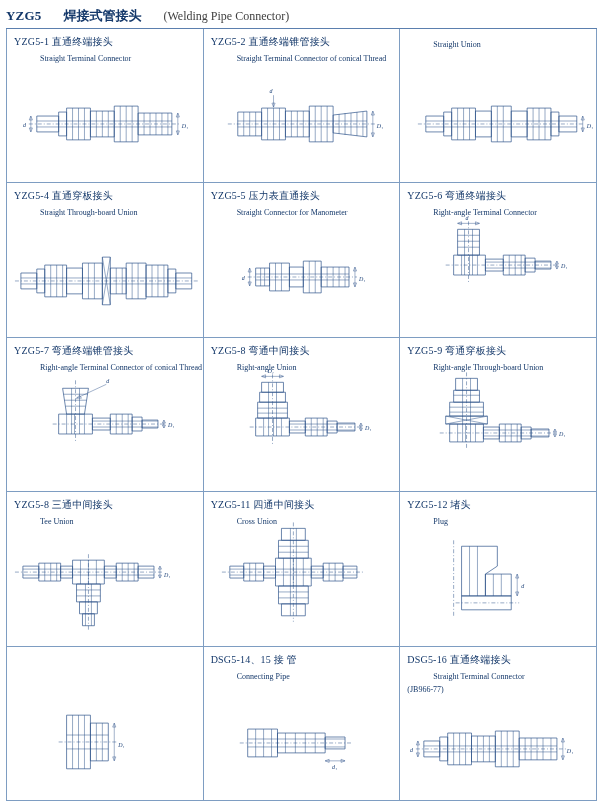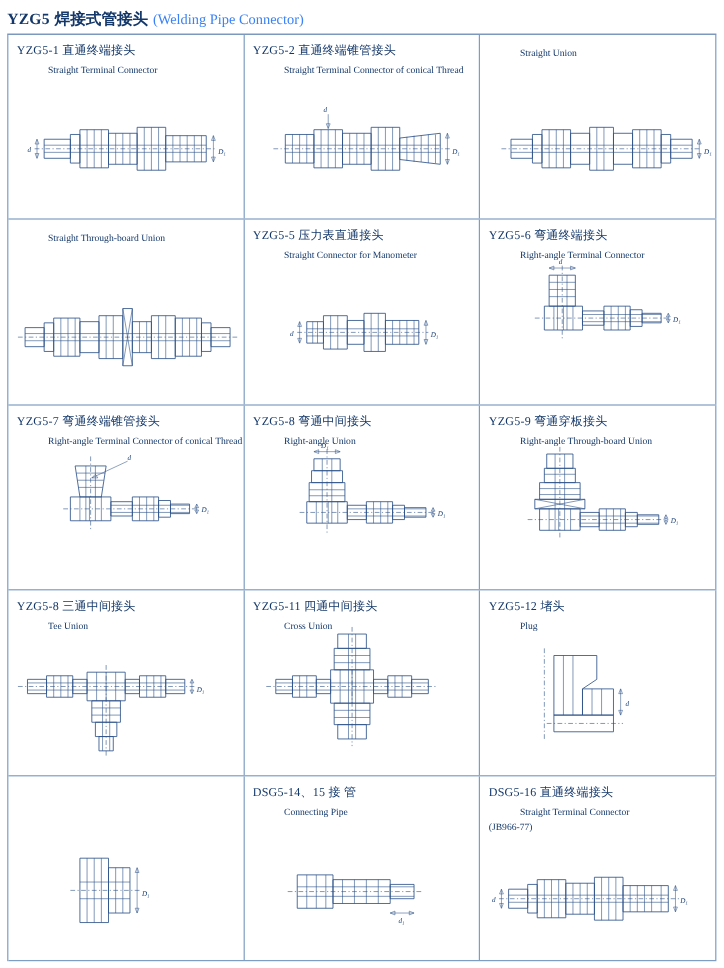--- a/index.html
+++ b/index.html
@@ -22,37 +22,37 @@
   }
   
   .header {
     position: absolute;
     left: 6px;
     top: 7px;
     width: 591px;
     height: 20px;
     display: flex;
     align-items: baseline;
-    gap: 4px;
+    gap: 22px;
     white-space: nowrap;
   }
   .header .code {
     font-size: 13px;
     font-weight: bold;
     letter-spacing: 0.2px;
     color: #14386a;
   }
   .header .cn {
     font-size: 13px;
     font-weight: bold;
     color: #14386a;
   }
   .header .en {
     font-size: 12px;
-    color: #3b82f6;
+    color: #404040;
     text-align: center;
   }
   .header-rule {
     position: absolute;
     left: 6px;
     top: 28px;
     width: 591px;
     height: 1px;
     background: #5b7fae;
   }
@@ -235,20 +235,21 @@
             <text class="it" x="188" y="69">D₁</text>
           </svg>
         </div>
       </div>
     </div>
 
     <div class="row">
 
       <div class="cell">
         <div class="cap">
+          <div class="t1"><span>YZG5-4</span> <span>直通穿板接头</span></div>
           <div class="t2">Straight Through-board Union</div>
         </div>
         <div class="art">
           <svg viewBox="0 0 197 124" preserveAspectRatio="xMidYMid meet">
             <path class="ln" d="M14 60 L30 60 L30 76 L14 76 Z"></path>
             <path class="ln" d="M30 56 L38 56 L38 80 L30 80 Z"></path>
             <path class="ln" d="M38 52 L60 52 L60 84 L38 84 Z"></path>
             <path class="lnt" d="M44 52 L44 84 M50 52 L50 84 M56 52 L56 84"></path>
             <path class="ln" d="M60 55 L76 55 L76 81 L60 81 Z"></path>
             <path class="ln" d="M76 50 L96 50 L96 86 L76 86 Z"></path>

